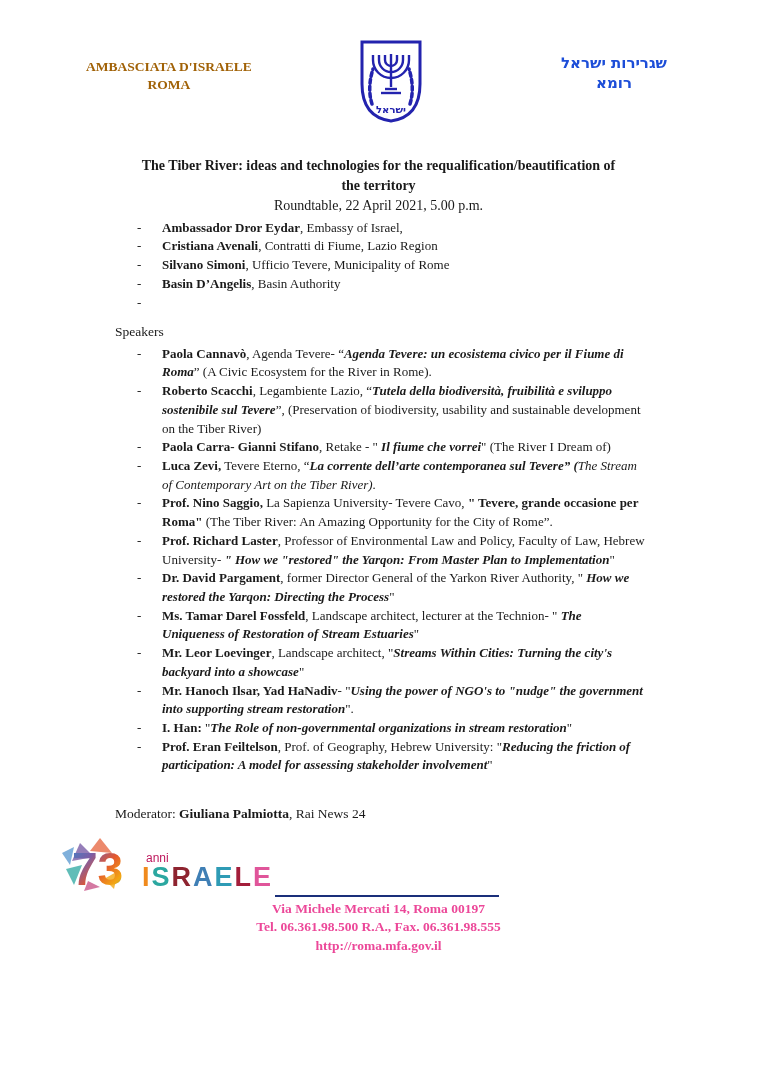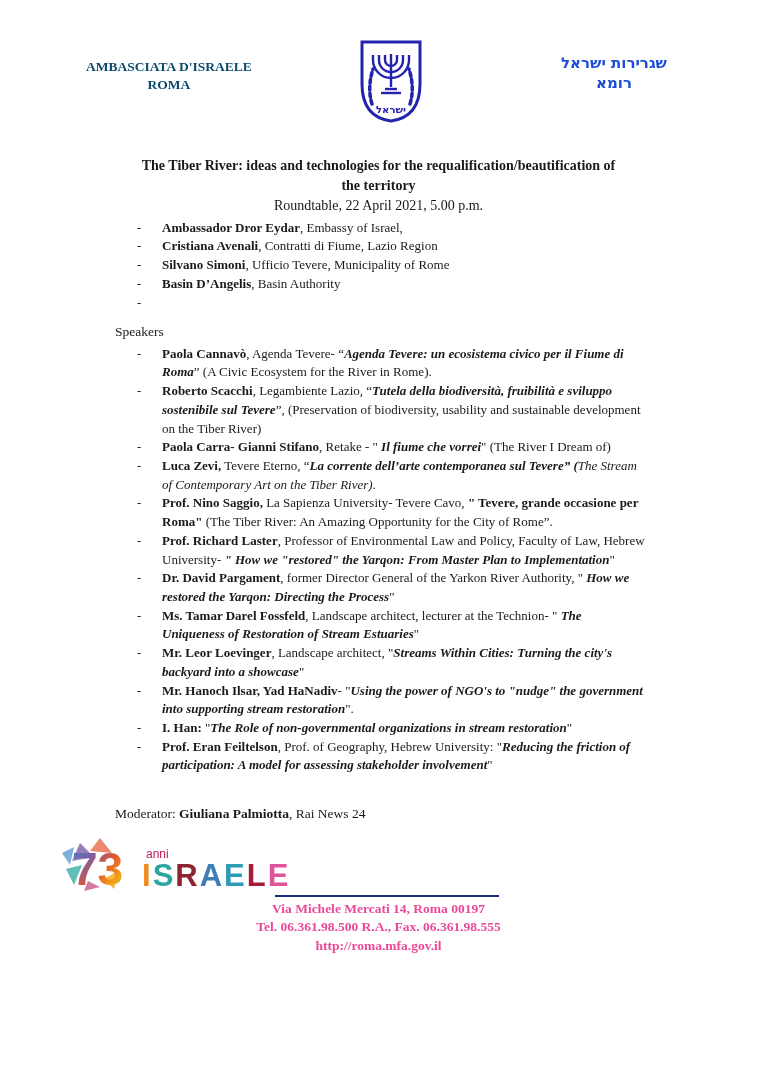--- a/index.html
+++ b/index.html
@@ -14,21 +14,21 @@
     font-family:"Liberation Serif", serif;
     font-size:13px;
     line-height:1.44;
     color:#1a1a1a;
   }
   
   .hdr{display:flex;justify-content:space-between;align-items:flex-start;}
   .hdr-left{
     margin-left:30px;margin-top:20px;
     text-align:center;
-    color:#0c4a6e;font-weight:bold;font-size:13.5px;line-height:1.3;
+    color:#a16207;font-weight:bold;font-size:13.5px;line-height:1.3;
     font-family:"Liberation Serif", serif;
   }
   .hdr-right{
     margin-right:34px;margin-top:15px;
     text-align:center;
     color:#1d4ed8;font-weight:bold;font-size:15px;line-height:1.35;
     font-family:"DejaVu Sans", sans-serif;
   }
   .emblem-box{width:78px;height:86px;margin-right:30px;}
   
@@ -47,21 +47,21 @@
   .run-b{font-weight:bold;font-style:normal;}
   .run-i{font-weight:normal;font-style:italic;}
   .run-bi{font-weight:bold;font-style:italic;}
   .moderator{margin:29px 56px 0 59px;font-size:13.5px;}
   
   .footer{margin-top:13px;text-align:center;}
   .logo-row{display:flex;align-items:flex-end;height:56px;}
   .logo-73{width:92px;height:56px;flex:0 0 auto;}
   .logo-right{display:flex;flex-direction:column;align-items:flex-start;margin-left:-6px;padding-bottom:2px;}
   .anni{font-family:"Liberation Sans", sans-serif;color:#be185d;font-size:12px;line-height:1;margin-left:4px;}
-  .israele{font-family:"Liberation Sans", sans-serif;font-weight:bold;font-size:31px;line-height:1;letter-spacing:2px;}
+  .israele{font-family:"Liberation Sans", sans-serif;font-weight:bold;font-size:27px;line-height:1;letter-spacing:2px;}
   .footer-rule{width:224px;border:0;border-top:2px solid #1a2f7a;margin:2px auto 3px auto;transform:translateX(8px);}
   .addr{color:#ec4899;font-weight:bold;font-size:13.5px;line-height:1.4;margin:0;}
 </style>
 </head>
 <body>
 
 <div class="page">
 
   <div class="hdr">
     <div class="hdr-left">

